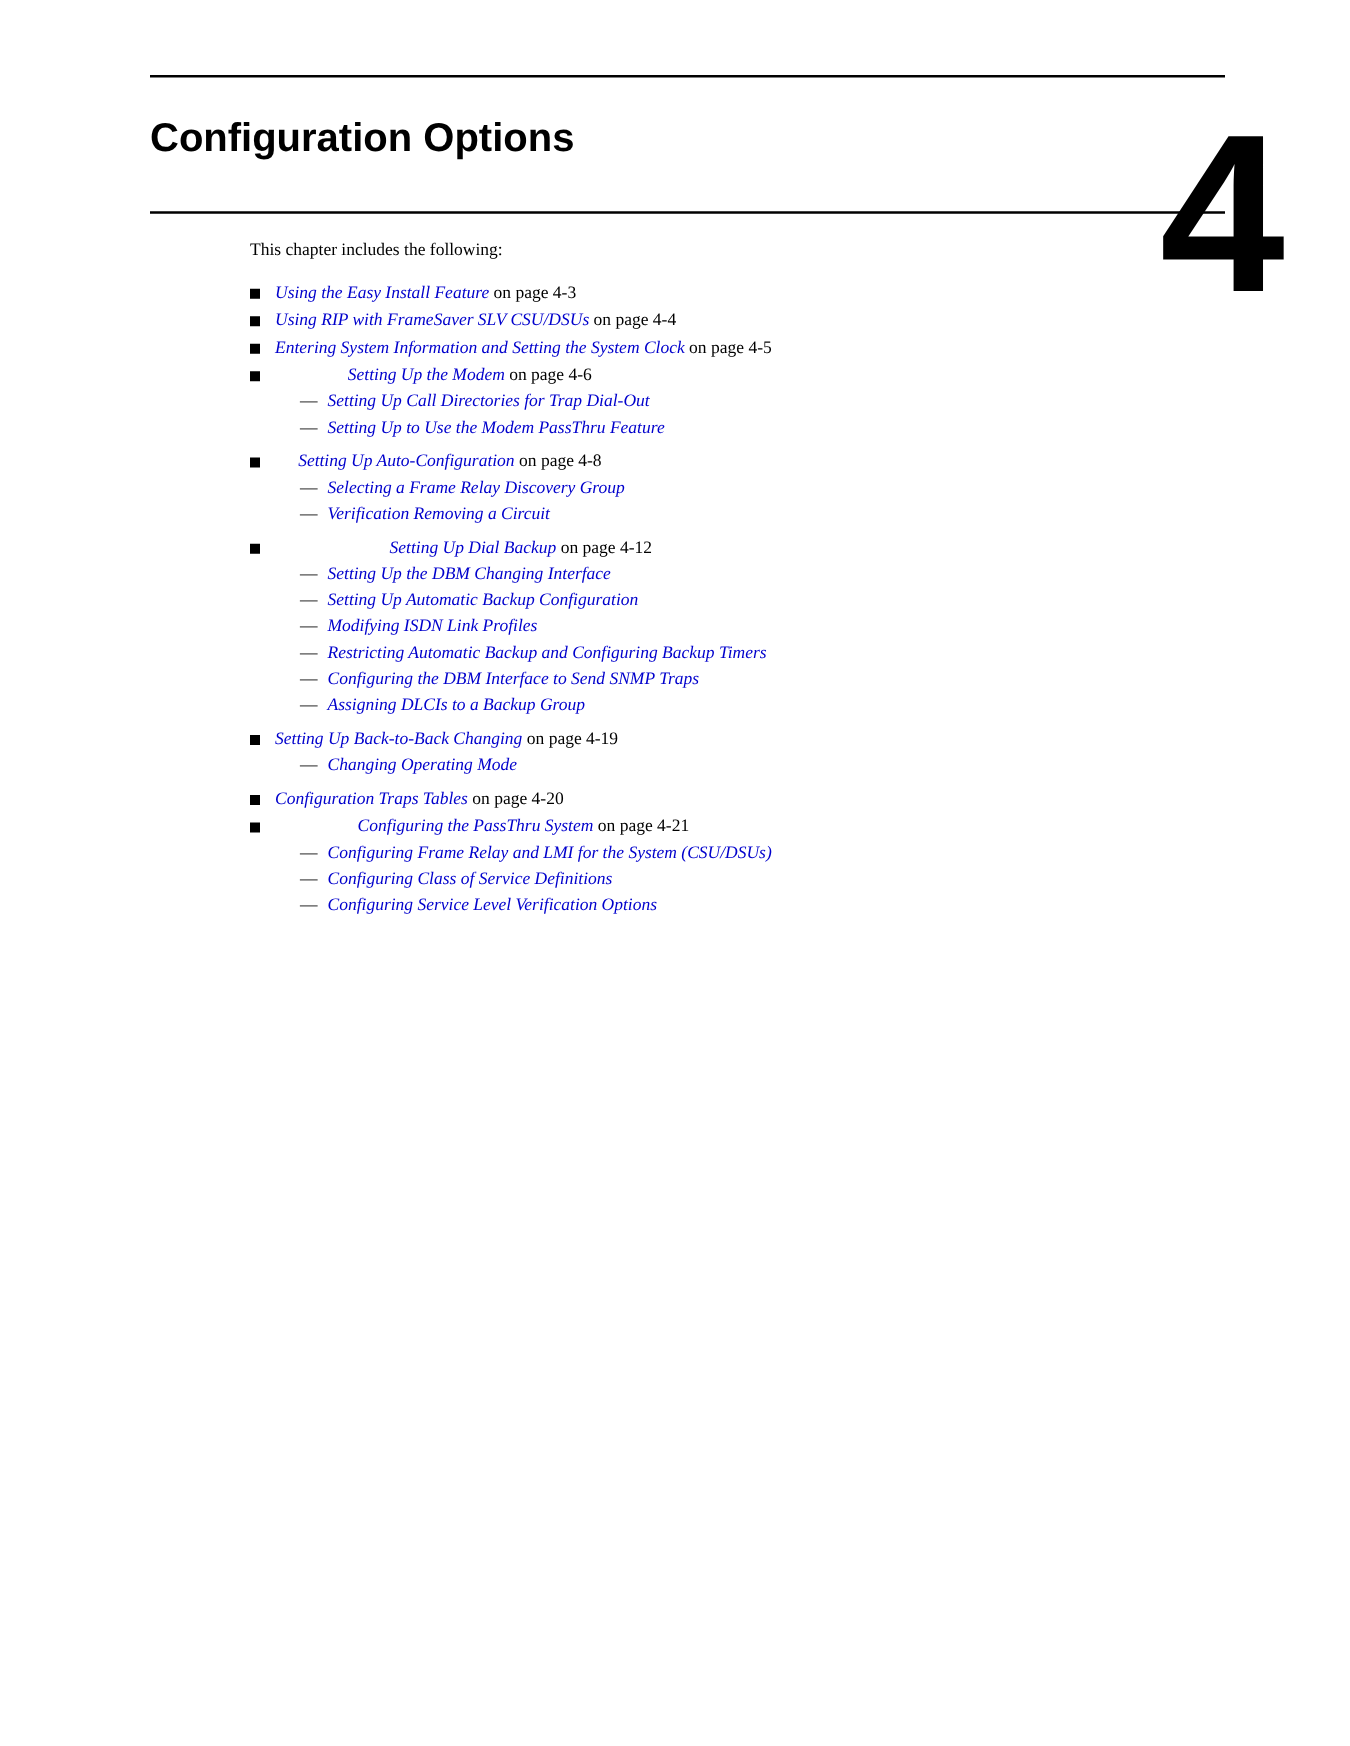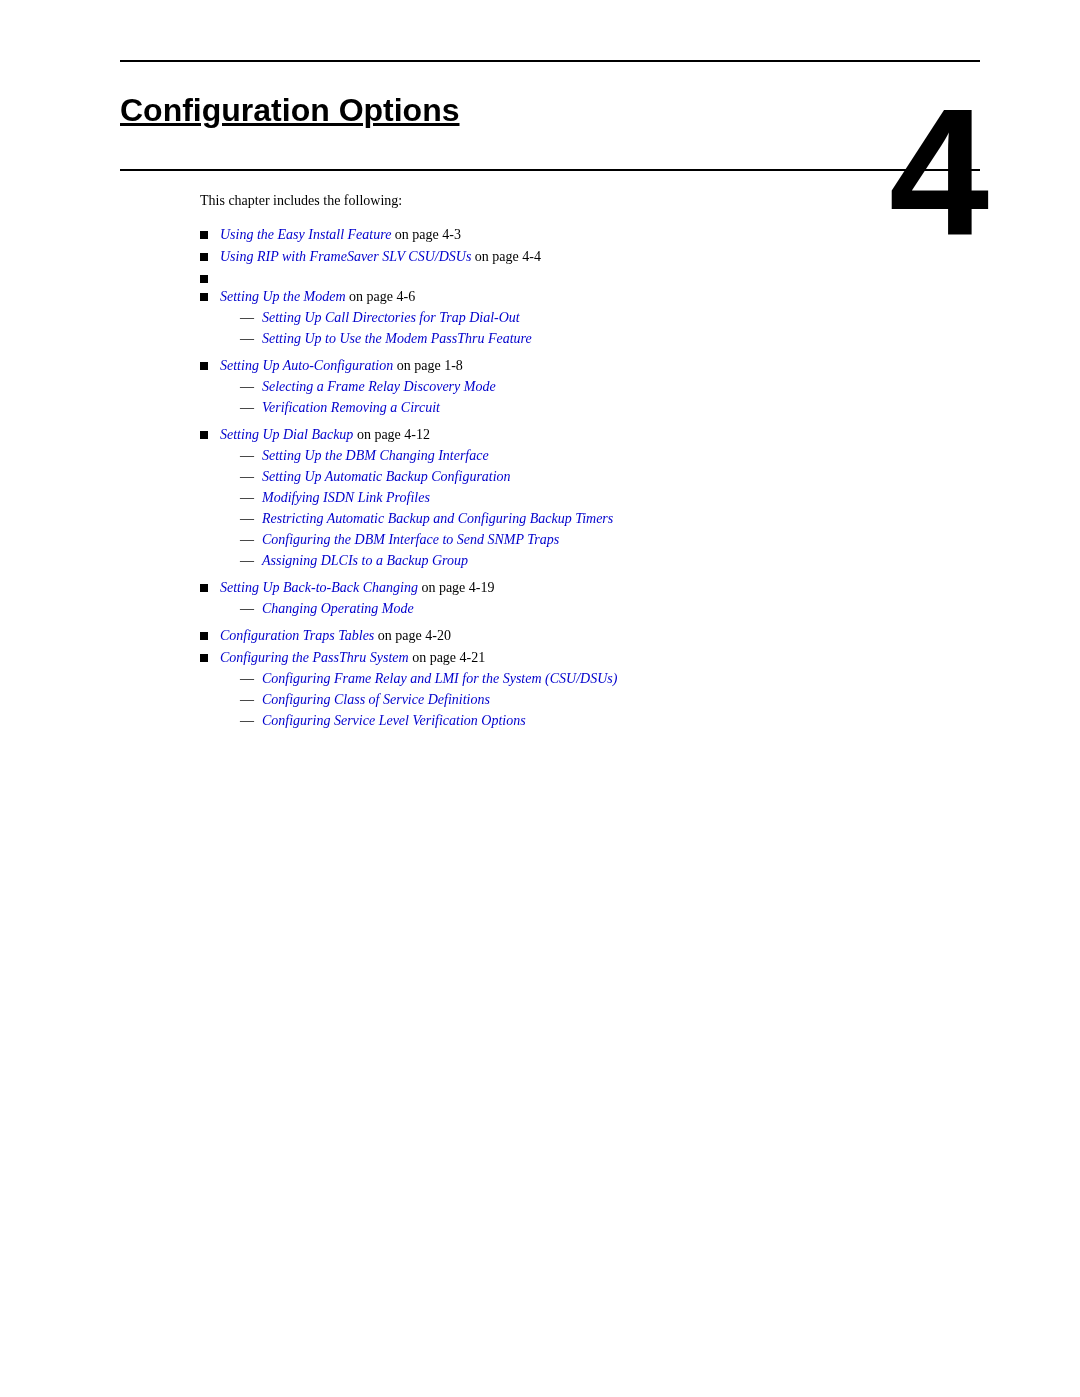--- a/index.html
+++ b/index.html
@@ -30,23 +30,22 @@
       width: 860px;
       height: 2px;
       background: #000000;
       margin: 60px auto 0 auto;
       margin-left: 120px;
     }
 
     .chapter-header {
       margin-left: 120px;
       margin-top: 30px;
-      margin-right: 91px;
+      margin-right: 52px;
       position: relative;
-      text-decoration: underline;
     }
 
     .chapter-title {
       font-size: 32px;
       font-weight: bold;
       color: #000000;
       font-family: Arial, Helvetica, sans-serif;
     }
 
     .chapter-number {
@@ -77,20 +76,21 @@
 
     .intro-text {
       font-size: 14px;
       color: #000000;
       margin-bottom: 18px;
     }
 
     .toc-list {
       list-style: none;
       padding: 0;
+      text-align: center;
     }
 
     .toc-item {
       margin-bottom: 6px;
       display: flex;
       align-items: flex-start;
     }
 
     .bullet-square {
       display: inline-block;
@@ -156,40 +156,41 @@
     <li class="toc-item">
           <div class="bullet-square"></div>
           <div><a class="toc-link" href="#">Using the Easy Install Feature</a><span class="toc-text"> on page 4-3</span></div>
         </li>
         <li class="toc-item">
           <div class="bullet-square"></div>
           <div><a class="toc-link" href="#">Using RIP with FrameSaver SLV CSU/DSUs</a><span class="toc-text"> on page 4-4</span></div>
         </li>
         <li class="toc-item">
           <div class="bullet-square"></div>
+          <div><a class="toc-link" href="#">Entering System Information and Setting the System Clock</a><span class="toc-text"> on page 4-5</span></div>
         </li>
         <li class="toc-item">
           <div class="bullet-square"></div>
           <div><a class="toc-link" href="#">Setting Up the Modem</a><span class="toc-text"> on page 4-6</span><ul class="toc-sublist">
               <li class="toc-subitem">
                 <span class="dash-bullet">—</span>
                 <a class="toc-link" href="#">Setting Up Call Directories for Trap Dial-Out</a>
               </li>
               <li class="toc-subitem">
                 <span class="dash-bullet">—</span>
                 <a class="toc-link" href="#">Setting Up to Use the Modem PassThru Feature</a>
               </li>
             </ul></div>
         </li>
         <li class="toc-item">
           <div class="bullet-square"></div>
-          <div><a class="toc-link" href="#">Setting Up Auto-Configuration</a><span class="toc-text"> on page 1-8</span><ul class="toc-sublist">
-              <li class="toc-subitem">
-                <span class="dash-bullet">—</span>
-                <a class="toc-link" href="#">Selecting a Frame Relay Discovery Mode</a>
+          <div><a class="toc-link" href="#">Setting Up Auto-Configuration</a><span class="toc-text"> on page 4-8</span><ul class="toc-sublist">
+              <li class="toc-subitem">
+                <span class="dash-bullet">—</span>
+                <a class="toc-link" href="#">Selecting a Frame Relay Discovery Group</a>
               </li>
               <li class="toc-subitem">
                 <span class="dash-bullet">—</span>
                 <a class="toc-link" href="#">Verification Removing a Circuit</a>
               </li>
             </ul></div>
         </li>
         <li class="toc-item">
           <div class="bullet-square"></div>
           <div><a class="toc-link" href="#">Setting Up Dial Backup</a><span class="toc-text"> on page 4-12</span><ul class="toc-sublist">

